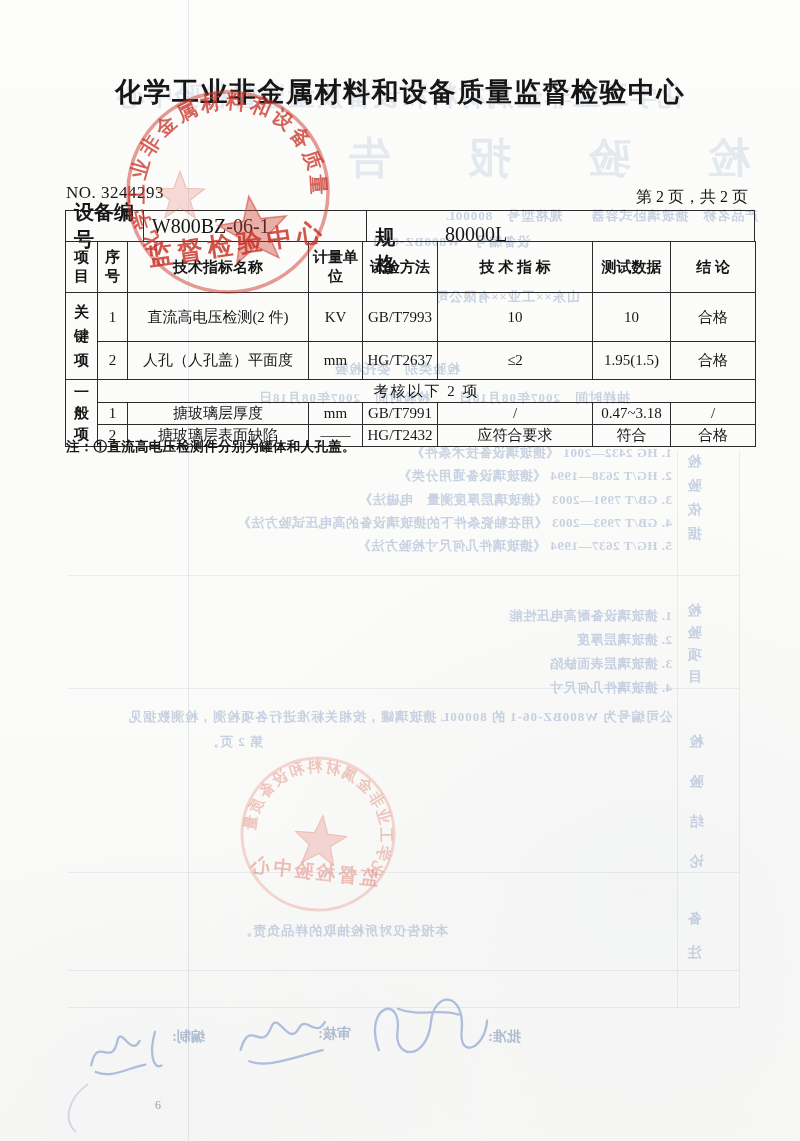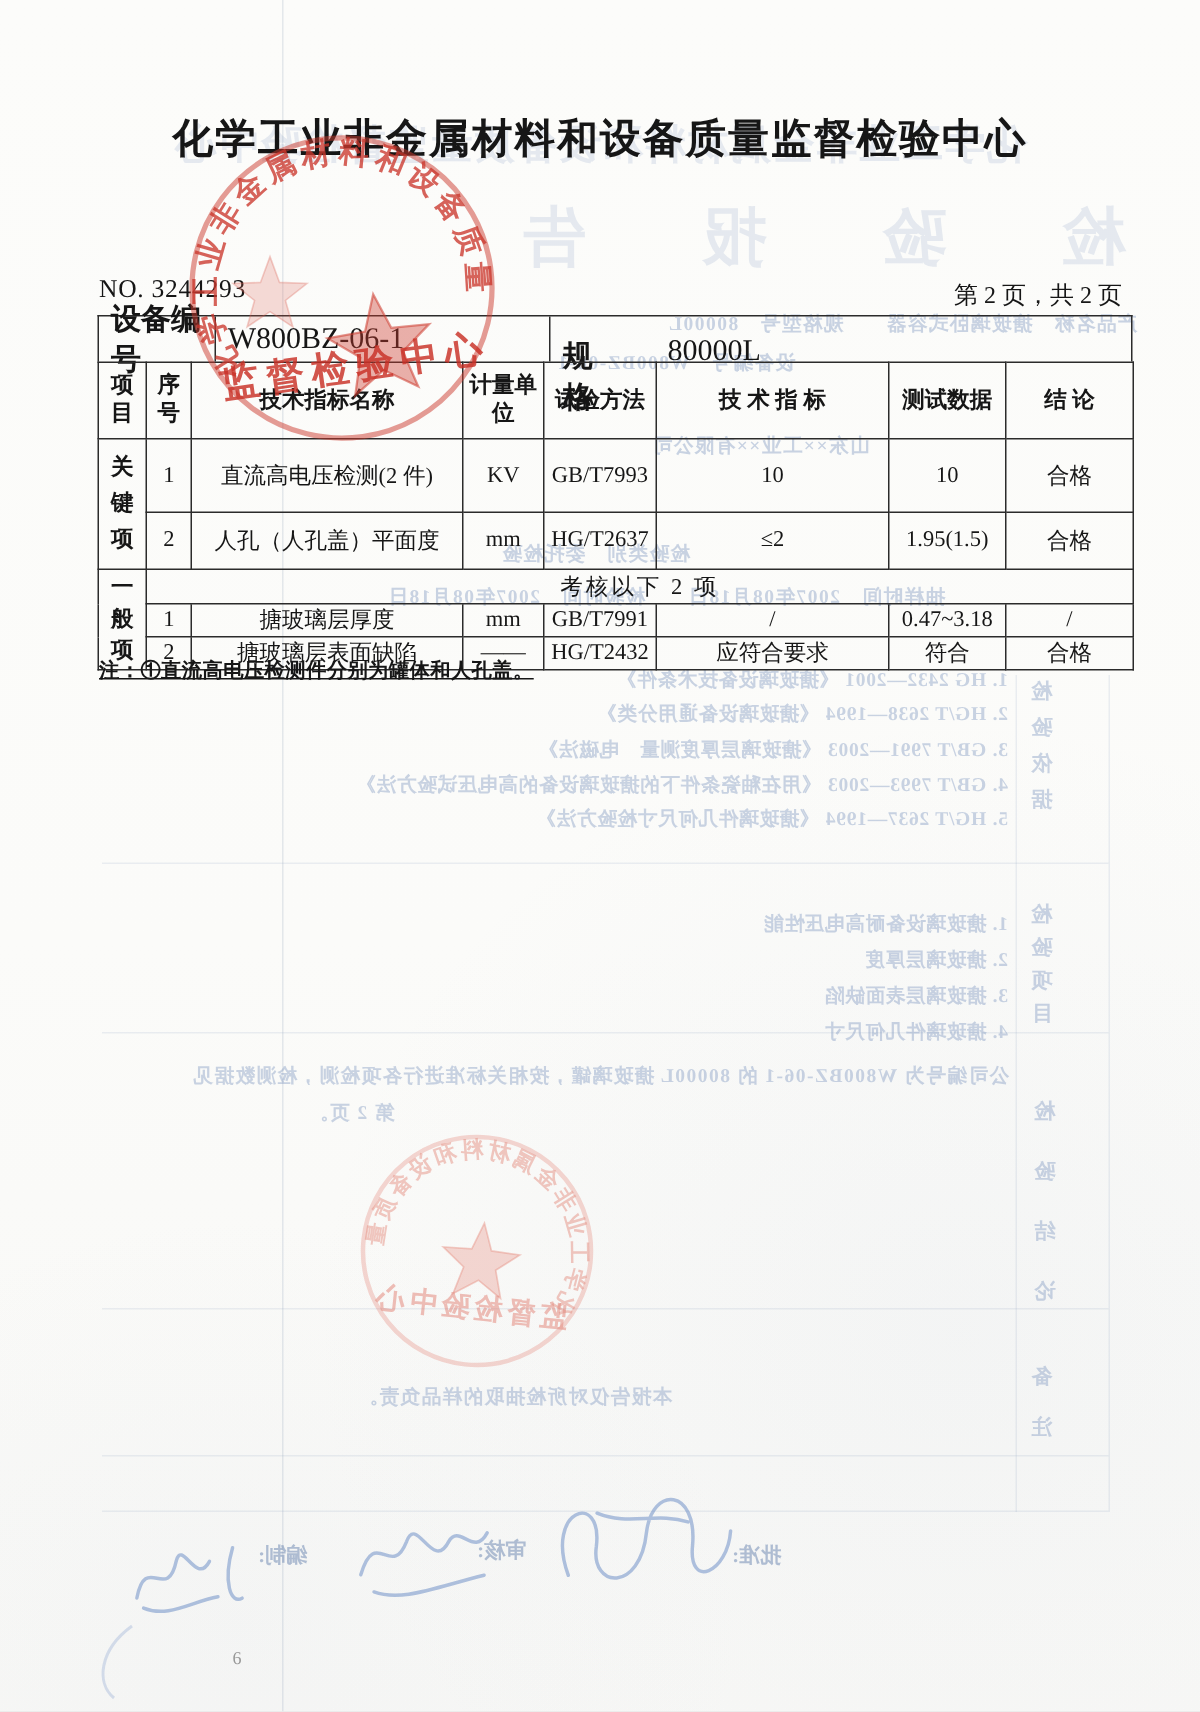--- a/index.html
+++ b/index.html
@@ -10,21 +10,21 @@
       radial-gradient(70% 40% at 20% 95%, rgba(188,198,214,0.08), rgba(188,198,214,0) 60%),
       linear-gradient(180deg,#fcfcfa 0%,#fbfbf9 55%,#f8f8f6 100%);
     font-family:"Liberation Serif","DejaVu Serif",serif;color:#161616;
   }
   .abs{position:absolute;}
   
   .org-title{left:0;right:0;top:74px;text-align:center;font-size:27px;font-weight:700;letter-spacing:1.5px;white-space:nowrap;}
   .doc-title{left:212px;top:126px;font-size:46px;font-weight:700;letter-spacing:63px;white-space:nowrap;}
   .report-no{left:66px;top:183px;font-size:17px;letter-spacing:0.5px;}
   .page-indicator{right:52px;top:187px;font-size:16px;}
-  .note-line{left:66px;top:438px;font-size:13.5px;font-weight:600;letter-spacing:0.3px;text-decoration:underline;}
+  .note-line{left:66px;top:438px;font-size:13.5px;font-weight:600;letter-spacing:0.3px;}
 
   .info-row{left:65px;top:210px;width:690px;height:31px;display:flex;border:1.6px solid #2b2b2b;border-bottom:none;box-sizing:border-box;background:transparent;}
   .info-cell{box-sizing:border-box;border-right:1px solid #2b2b2b;display:flex;align-items:center;padding:0 8px;font-size:20px;}
   .info-cell:last-child{border-right:none;}
   .info-label{font-weight:600;justify-content:center;}
 
   table.main{position:absolute;left:65px;top:241px;width:690px;border-collapse:collapse;table-layout:fixed;}
   table.main th,table.main td{border:1px solid #2b2b2b;font-size:15px;text-align:center;vertical-align:middle;padding:1px 2px;word-break:break-all;overflow:hidden;}
   table.main{border:1.6px solid #2b2b2b;}
   table.main th{font-weight:600;line-height:1.25;}

